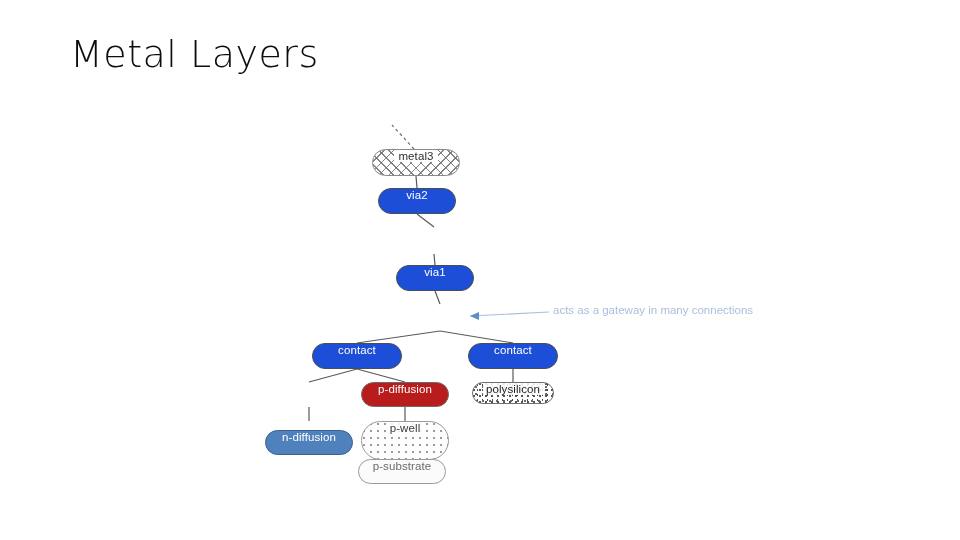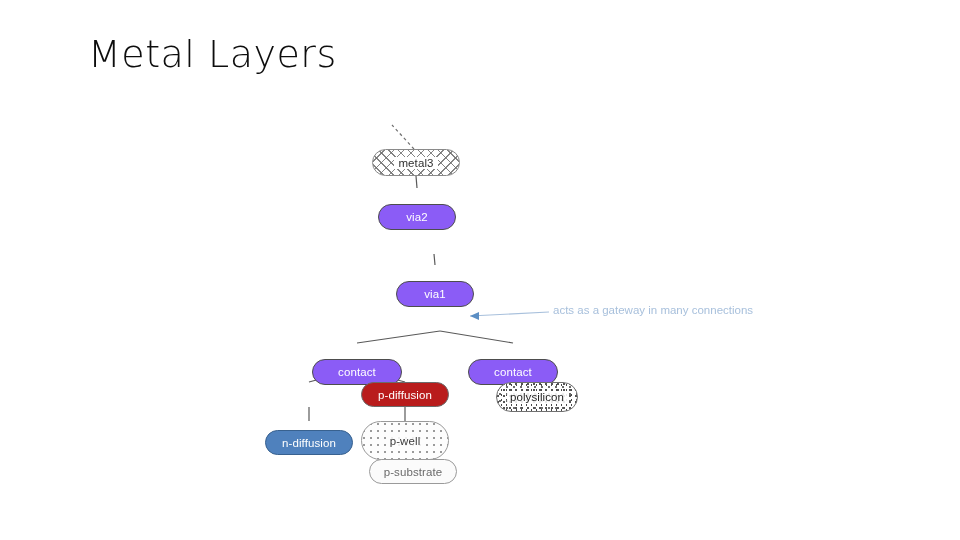--- a/index.html
+++ b/index.html
@@ -12,21 +12,21 @@
     width: 960px;
     height: 540px;
     background: #ffffff;
     overflow: hidden;
     font-family: "DejaVu Sans", sans-serif;
   }
 
   
   #slide-title {
     position: absolute;
-    left: 88px;
+    left: 70px;
     top: 30px;
     font-family: "DejaVu Sans", sans-serif;
     font-weight: 300;
     font-size: 38px;
     line-height: 48px;
     letter-spacing: 0.5px;
     color: #0d0d0d;
     white-space: nowrap;
   }
 
@@ -45,42 +45,41 @@
     width: 960px;
     height: 540px;
     pointer-events: none;
   }
 
   
   .node {
     position: absolute;
     box-sizing: border-box;
     display: flex;
-    align-items: center;
+    align-items: flex-start;
     justify-content: center;
     border-radius: 999px;
     font-family: "Liberation Sans", sans-serif;
     font-size: 11.5px;
     letter-spacing: 0.1px;
     white-space: nowrap;
     border: 1.4px solid #808080;
     z-index: 3;
   }
   .node .node-label {
     position: relative;
     z-index: 2;
     padding: 0 2px;
   }
 
   
   .fill-darkgray {
-    background: #8b5cf6;
+    background: #1d4ed8;
     border-color: #4d4d4d;
     color: #ffffff;
-    margin-top: 16px;
   }
   .fill-midgray {
     background: #b91c1c;
     border-color: #6b6b6b;
     color: #ffffff;
   }
   .fill-blue {
     background: #4f81bd;
     border-color: #38618f;
     color: #ffffff;
@@ -192,26 +191,26 @@
       </div>
       <div class="node fill-darkgray" style="left: 468px; top: 343px; width: 90px; height: 26px;">
         <span class="node-label">contact</span>
       </div>
       <div class="node fill-blue" style="left: 265px; top: 382px; width: 88px; height: 25px;">
         <span class="node-label">n-diffusion</span>
       </div>
       <div class="node fill-midgray" style="left: 361px; top: 382px; width: 88px; height: 25px;">
         <span class="node-label">p-diffusion</span>
       </div>
-      <div class="node fill-speckle" style="left: 496px; top: 382px; width: 82px; height: 30px;">
+      <div class="node fill-speckle" style="left: 472px; top: 382px; width: 82px; height: 22px;">
         <span class="node-label">polysilicon</span>
       </div>
       <div class="node fill-dots" style="left: 361px; top: 421px; width: 88px; height: 39px;">
         <span class="node-label">p-well</span>
       </div>
-      <div class="node fill-white" style="left: 369px; top: 459px; width: 88px; height: 25px;">
+      <div class="node fill-white" style="left: 358px; top: 459px; width: 88px; height: 25px;">
         <span class="node-label">p-substrate</span>
       </div>
     </div>
 
   <div id="callout-text">acts as a gateway in many connections</div>
 
 </div>
 
 </body></html>

